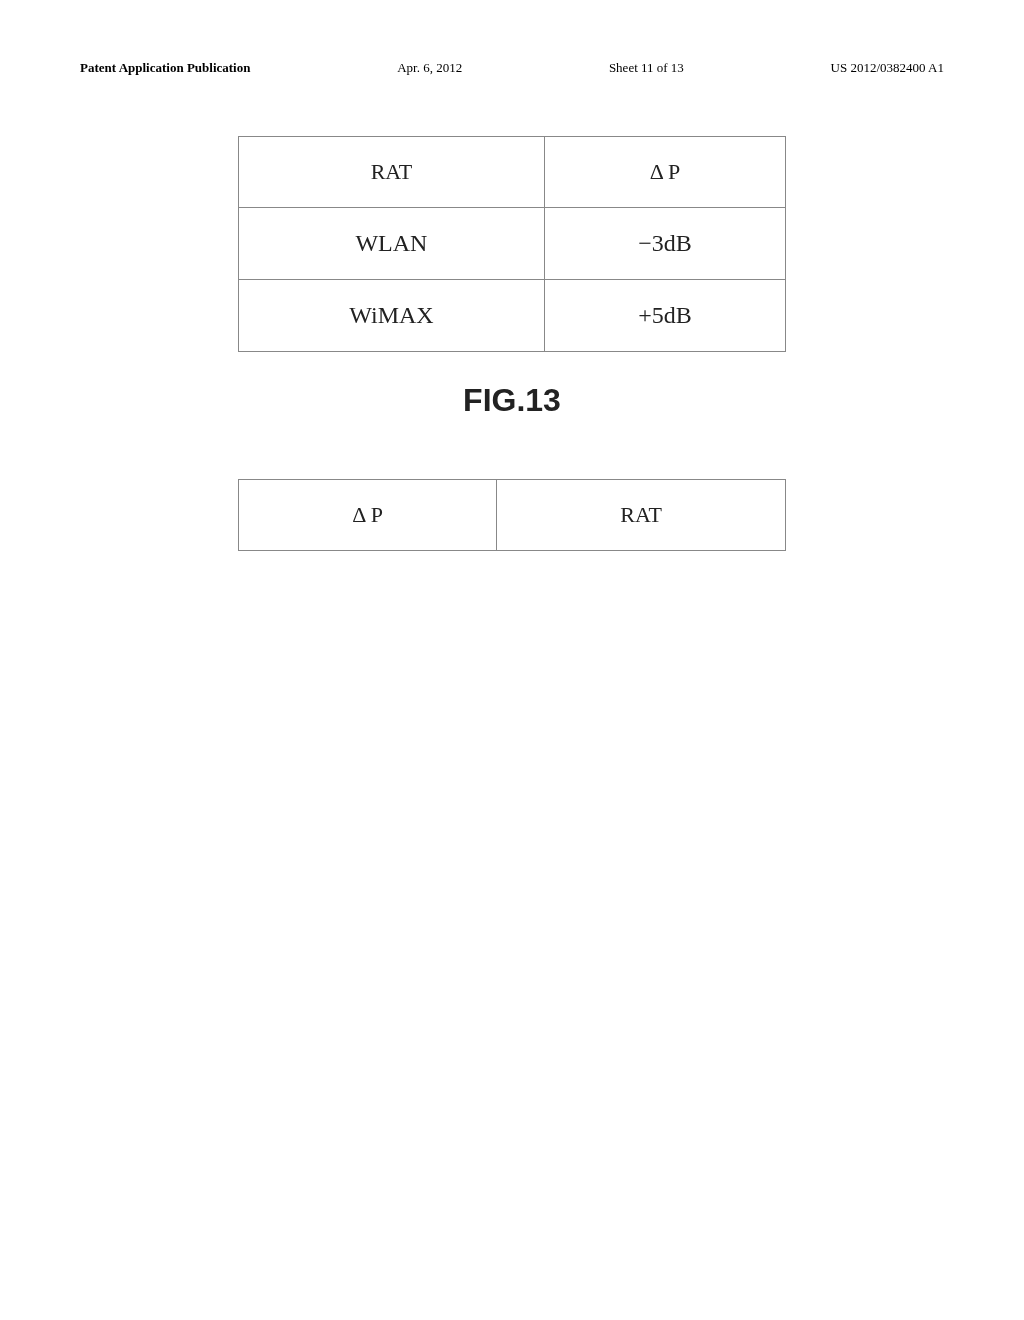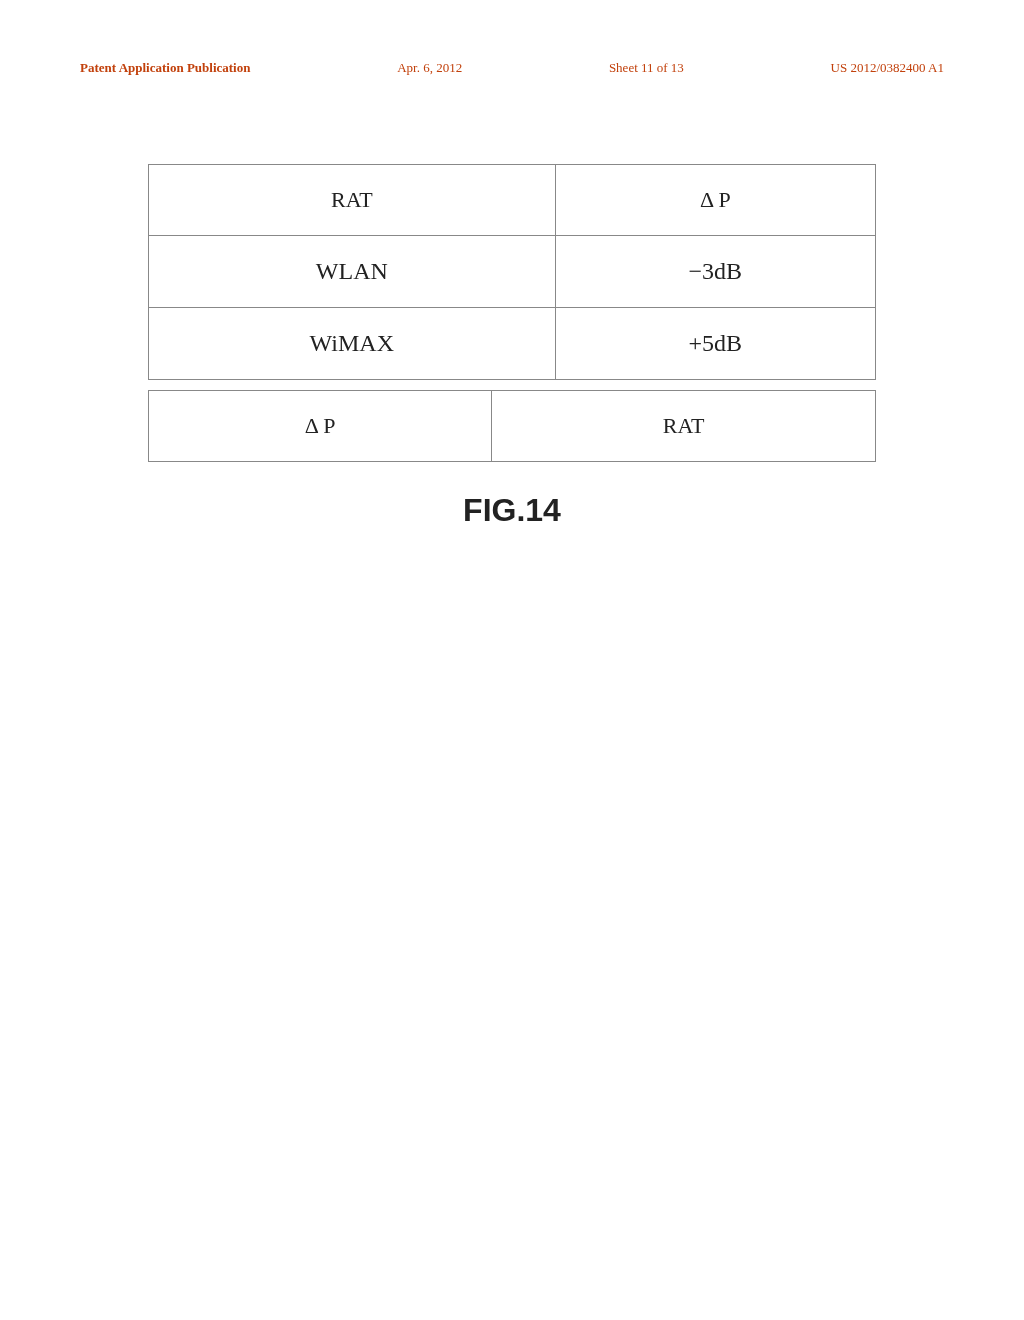--- a/index.html
+++ b/index.html
@@ -22,42 +22,42 @@
       height: 1320px;
       padding: 60px 80px;
       position: relative;
     }
 
     
     .header {
       display: flex;
       justify-content: space-between;
       align-items: center;
-      margin-bottom: 88px;
+      margin-bottom: 60px;
       font-size: 13px;
-      color: #c2410c;
+      color: #000000;
     }
 
     .header-left {
       font-weight: bold;
       font-size: 13px;
     }
 
     .header-center {
       font-size: 13px;
     }
 
     .header-right {
       font-size: 13px;
     }
 
     
     .table-container {
       margin: 0 auto 8px auto;
-      width: 728px;
+      width: 548px;
     }
 
     .data-table {
       width: 100%;
       border-collapse: collapse;
       border: 1px solid #888;
     }
 
     .data-table td {
       border: 1px solid #888;
@@ -113,30 +113,30 @@
             <td>−3dB</td>
           </tr>
           <tr>
             <td>WiMAX</td>
             <td>+5dB</td>
           </tr>
         </tbody>
       </table>
     </div>
 
+    <div class="figure-label">FIG.13</div>
   </div>
 
   <div class="section">
     <div class="table-container">
       <table class="data-table">
         <tbody>
           <tr>
             <td class="header-cell">Δ P</td>
             <td class="header-cell">RAT</td>
           </tr>
         </tbody>
       </table>
     </div>
 
-    <div class="figure-label">FIG.14</div>
   </div>
 
 </div>
 
 </body></html>

